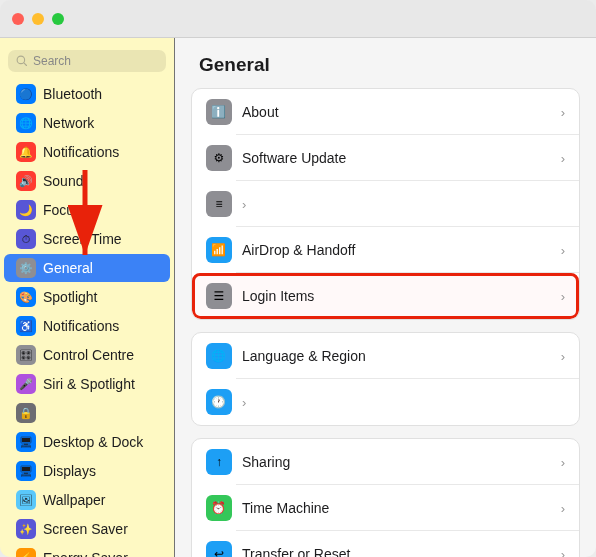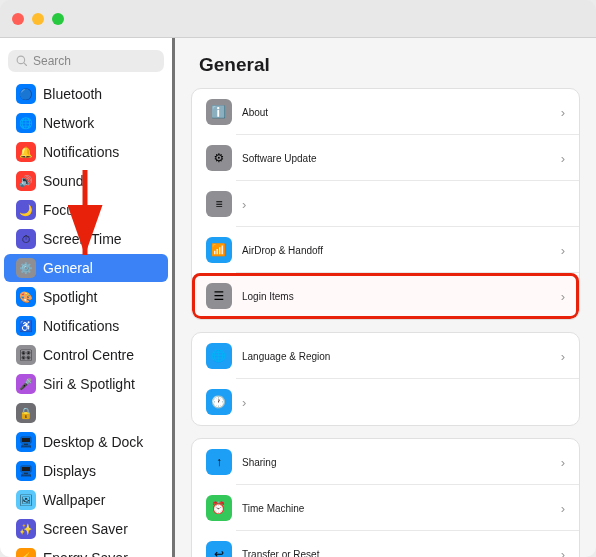--- a/index.html
+++ b/index.html
@@ -31,26 +31,26 @@
       border-radius: 50%;
       display: inline-block;
     }
     .tl-close { background: #ff5f56; }
     .tl-min { background: #ffbd2e; }
     .tl-max { background: #27c93f; }
 
     
     .sidebar {
       width: 175px;
-      background: #ffffff;
+      background: #fef9c3;
       margin-top: 38px;
       height: calc(557px - 38px);
       overflow-y: auto;
       padding: 8px 0;
-      border-right: 3px solid #737373;
+      border-right: 1px solid #737373;
       flex-shrink: 0;
     }
     .main {
       flex: 1;
       background: #f5f5f5;
       margin-top: 38px;
       height: calc(557px - 38px);
       overflow-y: auto;
       padding: 16px 0;
     }
@@ -154,21 +154,21 @@
 
     .row-icon {
       width: 26px; height: 26px;
       border-radius: 6px;
       display: flex; align-items: center; justify-content: center;
       font-size: 15px;
       flex-shrink: 0;
     }
     .row-label {
       flex: 1;
-      font-size: 10px;
+      font-size: 14px;
       color: #1c1c1e;
     }
     .row-chevron {
       font-size: 13px;
       color: #999;
     }
 
     
     .icon-gray { background: #8e8e93; }
     .icon-blue { background: #007aff; }

